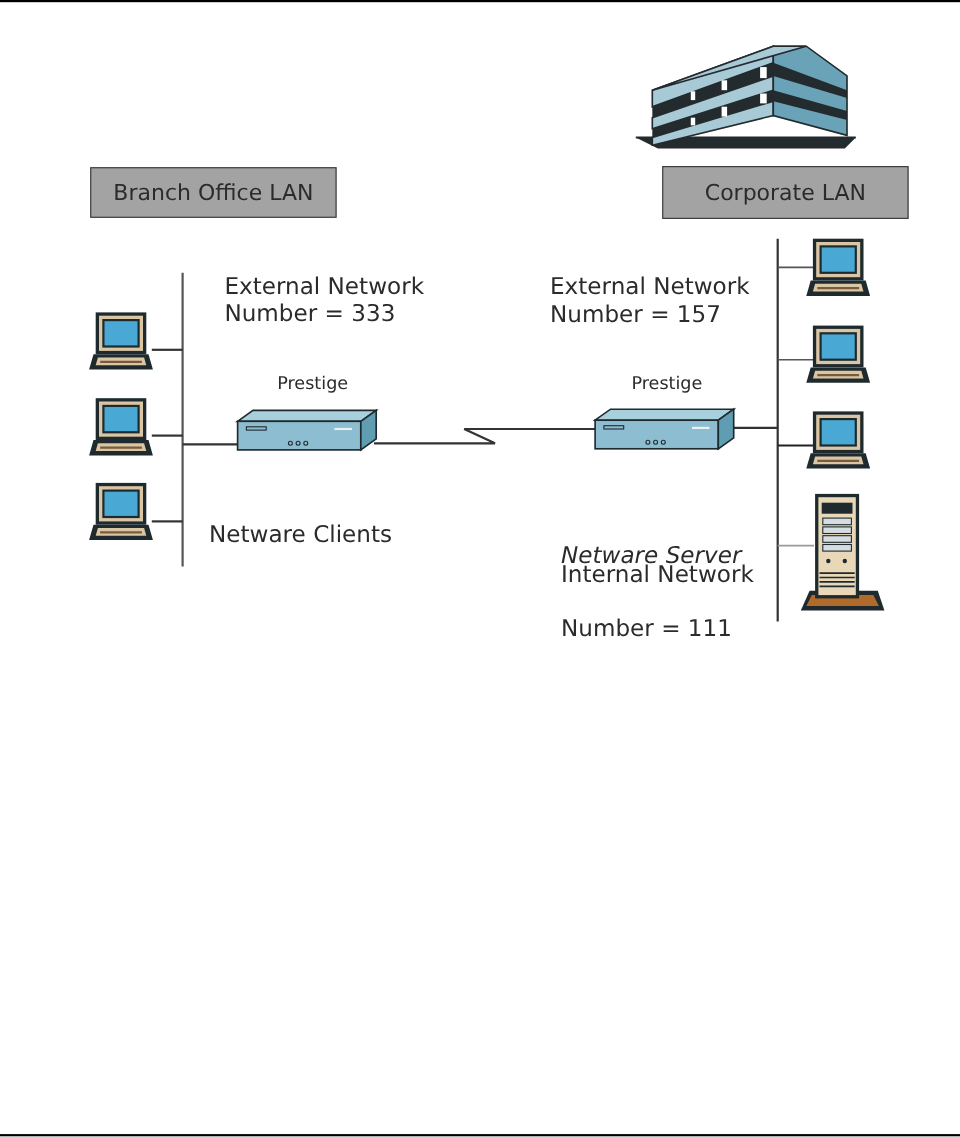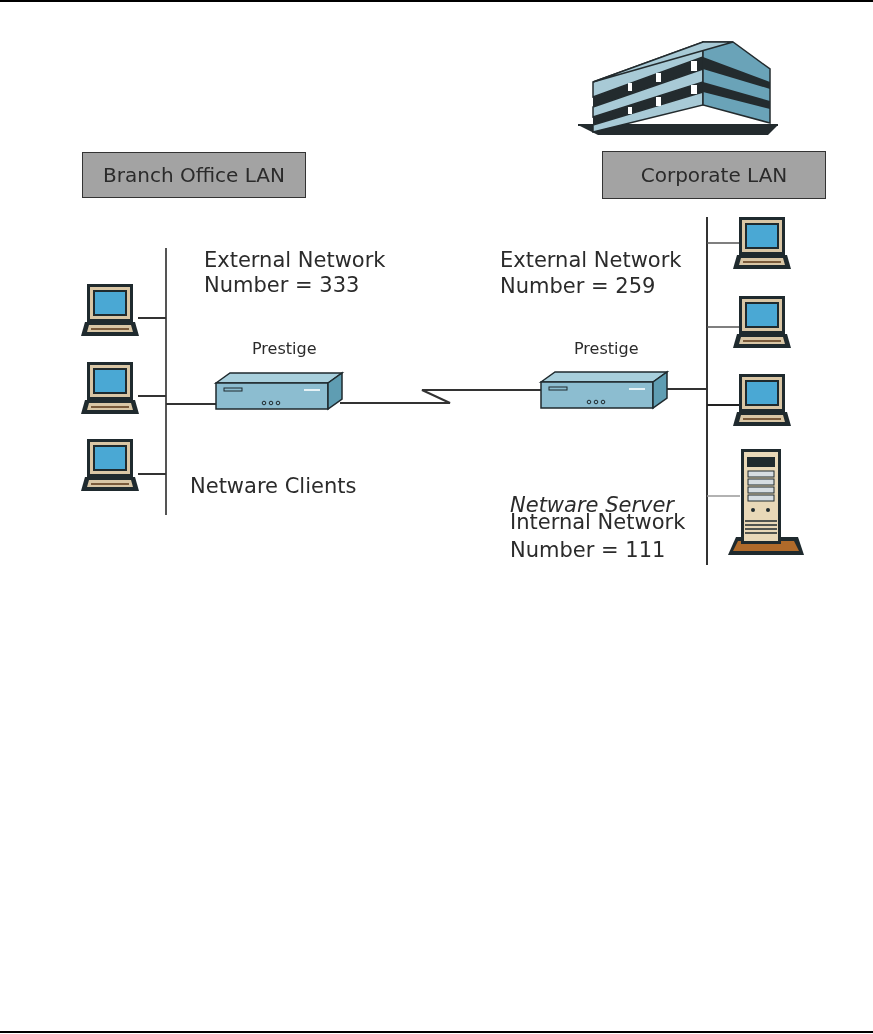--- a/index.html
+++ b/index.html
@@ -114,22 +114,22 @@
   </g>
 </svg>
 
 <div class="box-label" style="left:82px; top:152px; width:222px; height:44px;">Branch Office LAN</div>
 <div class="box-label" style="left:602px; top:151px; width:222px; height:46px;">Corporate LAN</div>
 
 <div class="label" style="left:204px; top:247px;">External Network</div>
 <div class="label" style="left:204px; top:258px;margin-top:14px;">Number = 333</div>
 
 <div class="label" style="left:500px; top:247px;">External Network</div>
-<div class="label" style="left:500px; top:273px;">Number = 259</div>
+<div class="label" style="left:500px; top:273px;">Number = 157</div>
 
 <div class="device-label" style="left:252px; top:339px;">Prestige</div>
 <div class="device-label" style="left:574px; top:339px;">Prestige</div>
 
 <div class="label" style="left:190px; top:473px;">Netware Clients</div>
 
 <div class="label" style="left:510px; top:492px;font-style:italic;">Netware Server</div>
 <div class="label" style="left:510px; top:509px;">Internal Network</div>
-<div class="label" style="left:510px; top:537px;text-align:center;">Number = 111</div>
+<div class="label" style="left:510px; top:558px;text-align:center;">Number = 111</div>
 
 </body></html>

